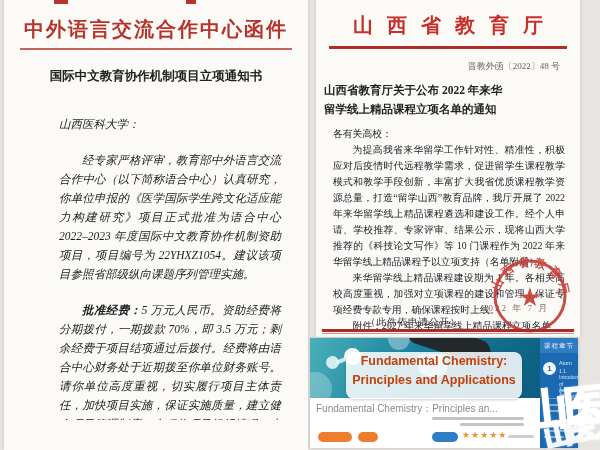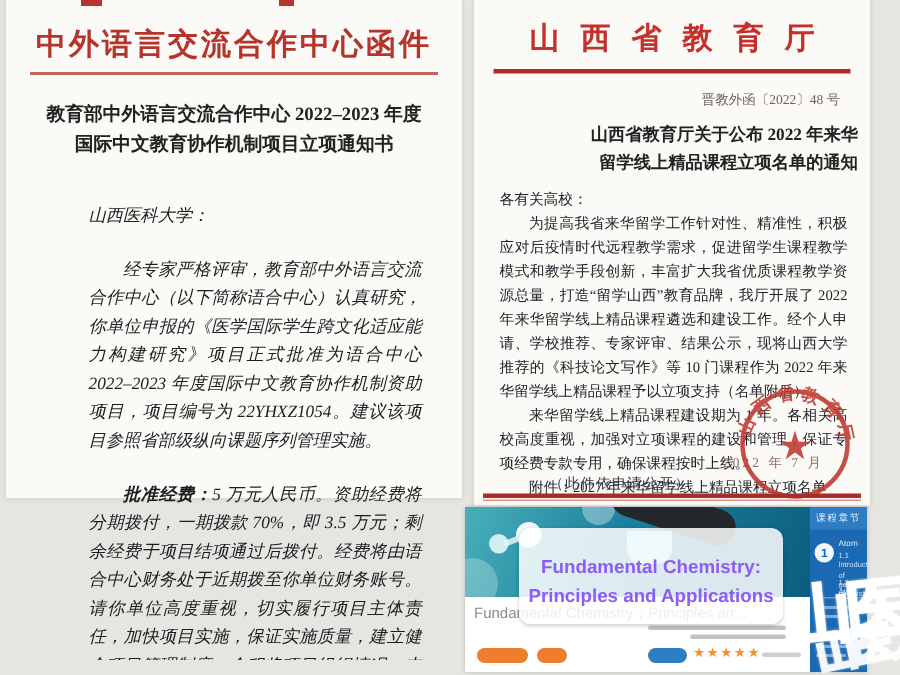--- a/index.html
+++ b/index.html
@@ -4,21 +4,21 @@
 <style>
   html,body{margin:0;padding:0;}
   body{
     position:relative;width:600px;height:450px;overflow:hidden;
     background:#e7e5e2;
     font-family:"Liberation Serif", serif;
     -webkit-font-smoothing:antialiased;
   }
   
   .left-page{
-    position:absolute;left:4px;top:0;width:304px;height:332px;
+    position:absolute;left:4px;top:0;width:304px;height:450px;
     background:#fbfaf7;box-shadow:0 0 4px rgba(0,0,0,.12);
   }
   .crop-mark{position:absolute;top:0;height:4px;background:#b5342c;}
   .crop-mark.m1{left:50px;width:14px;}
   .crop-mark.m2{left:182px;width:10px;}
   .lp-header{
     margin:16px 6px 0;text-align:center;color:#b5342c;
     font-size:20px;font-weight:bold;letter-spacing:2px;white-space:nowrap;
   }
   .lp-rule{width:272px;height:2px;margin:5px auto 0;background:#c4625c;}
@@ -35,21 +35,21 @@
   .right-page{
     position:absolute;left:316px;top:0;width:264px;height:337px;
     background:#fbfaf7;box-shadow:0 0 4px rgba(0,0,0,.12);
   }
   .rp-header{
     margin:12px 0 0 14px;text-align:center;color:#c5302b;
     font-size:20px;font-weight:bold;letter-spacing:14px;white-space:nowrap;
   }
   .rp-rule{width:238px;height:3px;margin:7px auto 0;background:#b02c28;}
   .rp-docnum{margin:11px 20px 0 0;text-align:right;font-size:9px;color:#6d625a;}
-  .rp-title{margin:8px 8px 0;text-align:right;font-size:11.5px;font-weight:bold;
+  .rp-title{margin:8px 8px 0;text-align:left;font-size:11.5px;font-weight:bold;
     line-height:1.65;color:#222;}
   .rp-body{
     margin:7px 15px 12px 17px;font-size:9.8px;line-height:16px;
     text-align:justify;color:#22222a;
   }
   .rp-body p{margin:0;text-indent:2em;}
   .rp-body .salut{text-indent:0;}
   .rp-note{position:absolute;left:18px;top:316px;font-size:9.5px;color:#33333a;letter-spacing:1px;margin-left:32px;}
   .rp-line1{position:absolute;left:6px;top:329px;width:252px;height:3px;background:#ab2b28;}
   .rp-line2{position:absolute;left:6px;top:333px;width:252px;height:1px;background:#d98f88;}
@@ -69,21 +69,21 @@
   .mol.link{position:absolute;left:26px;top:20px;width:14px;height:4px;background:rgba(235,250,252,.8);transform:rotate(-22deg);border-radius:2px;}
   .mol.c{left:-12px;top:34px;width:34px;height:34px;background:rgba(255,255,255,.25);}
   .mol.d{left:78px;top:-10px;width:22px;height:22px;background:rgba(255,255,255,.35);}
   .hand{position:absolute;left:96px;top:-8px;width:86px;height:24px;background:#23282c;
     border-radius:12px;transform:rotate(18deg);}
   .flask{position:absolute;left:108px;top:16px;width:30px;height:22px;
     background:rgba(180,228,240,.8);border-radius:0 0 10px 10px;}
   .overlay-box{
     position:absolute;left:36px;top:14px;width:176px;height:47px;
     background:rgba(255,255,255,.85);border-radius:8px;text-align:center;
-    color:#8b5cf6;font-weight:bold;font-size:12.5px;line-height:1.55;padding-top:17px;
+    color:#c2410c;font-weight:bold;font-size:12.5px;line-height:1.55;padding-top:0;
     box-shadow:0 1px 3px rgba(0,0,0,.2);z-index:2;
   }
   .list-title{
     position:absolute;left:6px;top:64px;width:214px;font-size:10px;color:#8a8a8a;
     white-space:nowrap;overflow:hidden;
   }
   .micro-bar{position:absolute;height:3px;background:#c3c3c3;border-radius:2px;}
   .micro-bar.t1{left:122px;top:79px;width:92px;}
   .micro-bar.t2{left:150px;top:85px;width:64px;}
   .pill{position:absolute;height:10px;border-radius:5px;}
@@ -126,21 +126,20 @@
 <body>
 
 <div class="left-page">
   <div class="crop-mark m1"></div>
   <div class="crop-mark m2"></div>
 
   <div class="lp-header">中外语言交流合作中心函件</div>
   <div class="lp-rule"></div>
 
   <div class="lp-title">
-    <div>教育部中外语言交流合作中心 2022–2023 年度</div>
     <div>国际中文教育协作机制项目立项通知书</div>
   </div>
 
   <div class="lp-body">
     <p class="salut">山西医科大学：</p>
     <p>经专家严格评审，教育部中外语言交流合作中心（以下简称语合中心）认真研究，你单位申报的《医学国际学生跨文化适应能力构建研究》项目正式批准为语合中心 2022–2023 年度国际中文教育协作机制资助项目，项目编号为 22YHXZ1054。建议该项目参照省部级纵向课题序列管理实施。</p>
     <p><b>批准经费：</b><span>5 万元人民币。资助经费将分期拨付，一期拨款 70%，即 3.5 万元；剩余经费于项目结项通过后拨付。经费将由语合中心财务处于近期拨至你单位财务账号。请你单位高度重视，切实履行项目主体责任，加快项目实施，保证实施质量，建立健全项目管理制度，全程将项目组织情况、支出管理、预决算编制、项目实施进展及效果等纳入管理，管好用好资助资金，依法合规使用，杜绝挤占挪用，切实提高资金使用效益，并积极配合中心开展调研和评估等相关工作。</span></p>
 
   </div>
 </div>

